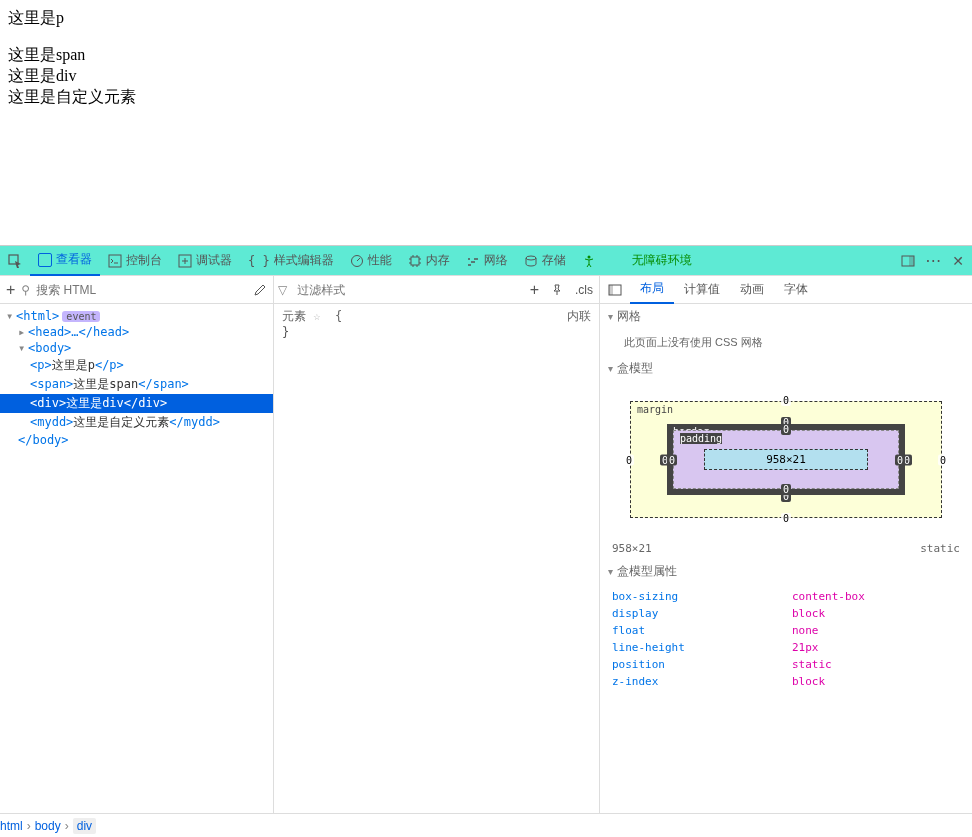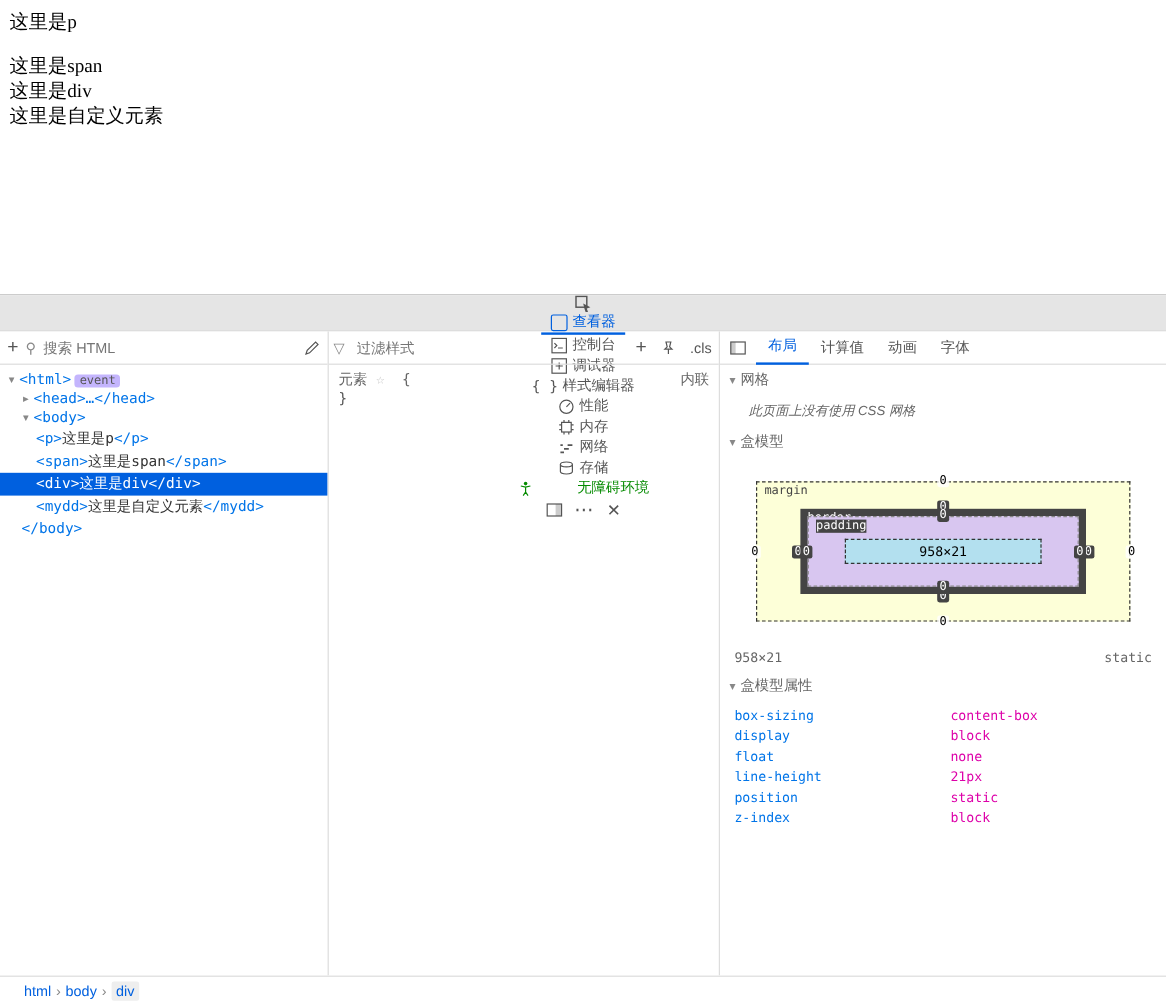--- a/index.html
+++ b/index.html
@@ -4,21 +4,21 @@
 <style>
 * { box-sizing: border-box; margin: 0; padding: 0; }
 body { font-family: -apple-system, "Segoe UI", Arial, sans-serif; font-size: 12px; background: #fff; width: 972px; height: 837px; overflow: hidden; }
 
 .page-content { padding: 8px; height: 245px; font-size: 16px; font-family: serif; }
 .page-content p { margin-bottom: 16px; }
 .page-content div, .page-content .span, .page-content .custom { display: block; }
 
 .devtools { border-top: 1px solid #ccc; height: 592px; display: flex; flex-direction: column; }
 
-.tabs-row { display: flex; align-items: center; border-bottom: 1px solid #ddd; height: 30px; background: #e5e5e5; flex-direction: column; }
+.tabs-row { display: flex; align-items: center; border-bottom: 1px solid #ddd; height: 30px; background: #5eead4; }
 .tab-btn { display: flex; align-items: center; padding: 0 8px; height: 30px; cursor: pointer; color: #555; gap: 4px; }
 .tab-btn.active { color: #0060df; border-bottom: 2px solid #0060df; }
 .tab-btn.a11y { color: #058b00; gap: 36px; }
 .spacer { flex: 1; }
 .icon-sq { width: 14px; height: 14px; border: 1.5px solid currentColor; border-radius: 2px; display: inline-block; }
 .right-icons { display: flex; align-items: center; gap: 10px; padding: 0 8px; color: #555; }
 
 .panels { display: flex; flex: 1; overflow: hidden; }
 .panel-left { width: 274px; border-right: 1px solid #ddd; display: flex; flex-direction: column; }
 .panel-mid { width: 326px; border-right: 1px solid #ddd; display: flex; flex-direction: column; }
@@ -48,21 +48,21 @@
 .rule-header { display: flex; justify-content: space-between; color: #666; }
 .rule-body { color: #555; }
 
 .right-tabs { display: flex; border-bottom: 1px solid #ddd; height: 28px; align-items: center; }
 .r-tab { padding: 0 10px; height: 28px; display: flex; align-items: center; cursor: pointer; color: #555; }
 .r-tab.active { color: #0060df; border-bottom: 2px solid #0060df; }
 .r-icon-btn { padding: 0 8px; color: #555; cursor: pointer; }
 
 .section-head { display: flex; align-items: center; padding: 4px 8px; color: #666; gap: 4px; }
 .section-head .tri { color: #888; font-size: 10px; }
-.grid-msg { padding: 6px 24px; font-style: italic; color: #666; font-size: 11px; }
+.grid-msg { padding: 6px 24px; color: #666; font-size: 11px; }
 
 .boxmodel-wrap { padding: 20px 30px; display: flex; justify-content: center; }
 .bm-margin { background: #fdffd8; border: 1px dashed #333; position: relative; padding: 22px 36px; width: 100%; }
 .bm-border { background: #444; position: relative; padding: 6px; }
 .bm-padding { background: #d8c6f0; border: 1px dashed #888; position: relative; padding: 18px 30px; }
 .bm-content { background: #b3e0ef; border: 1px dashed #333; text-align: center; padding: 3px 0; font-family: Consolas, monospace; font-size: 11px; }
 .bm-label { position: absolute; top: 2px; left: 6px; font-family: Consolas, monospace; font-size: 10px; color: #444; }
 .bm-border .bm-label { color: #fff; background: #444; }
 .bm-edge { position: absolute; font-family: Consolas, monospace; font-size: 10px; background: rgba(255,255,255,0.8); padding: 0 2px; border-radius: 2px; }
 .bm-t { top: -7px; left: 50%; transform: translateX(-50%); }
@@ -70,21 +70,21 @@
 .bm-l { left: -7px; top: 50%; transform: translateY(-50%); }
 .bm-r { right: -7px; top: 50%; transform: translateY(-50%); }
 .bm-border .bm-edge { color: #fff; background: #444; }
 
 .bm-summary { display: flex; justify-content: space-between; padding: 4px 12px; font-family: Consolas, monospace; font-size: 11px; color: #666; }
 .props { padding: 4px 12px; }
 .prop-row { display: flex; padding: 2px 0; font-family: Consolas, monospace; font-size: 11px; }
 .prop-name { color: #0074e8; width: 180px; }
 .prop-val { color: #dd00a9; }
 
-.breadcrumb { border-top: 1px solid #ddd; height: 24px; display: flex; align-items: center; padding: 0 20px; font-size: 12px; color: #0060df; gap: 4px; }
+.breadcrumb { border-top: 1px solid #ddd; height: 24px; display: flex; align-items: center; padding: 0 0; font-size: 12px; color: #0060df; gap: 4px; }
 .crumb-sep { color: #888; }
 .crumb.active { background: #eee; padding: 1px 4px; border-radius: 2px; }
 
 svg { display: block; }
 </style>
 </head>
 <body>
 
 <div class="page-content">
   <p>这里是p</p>

